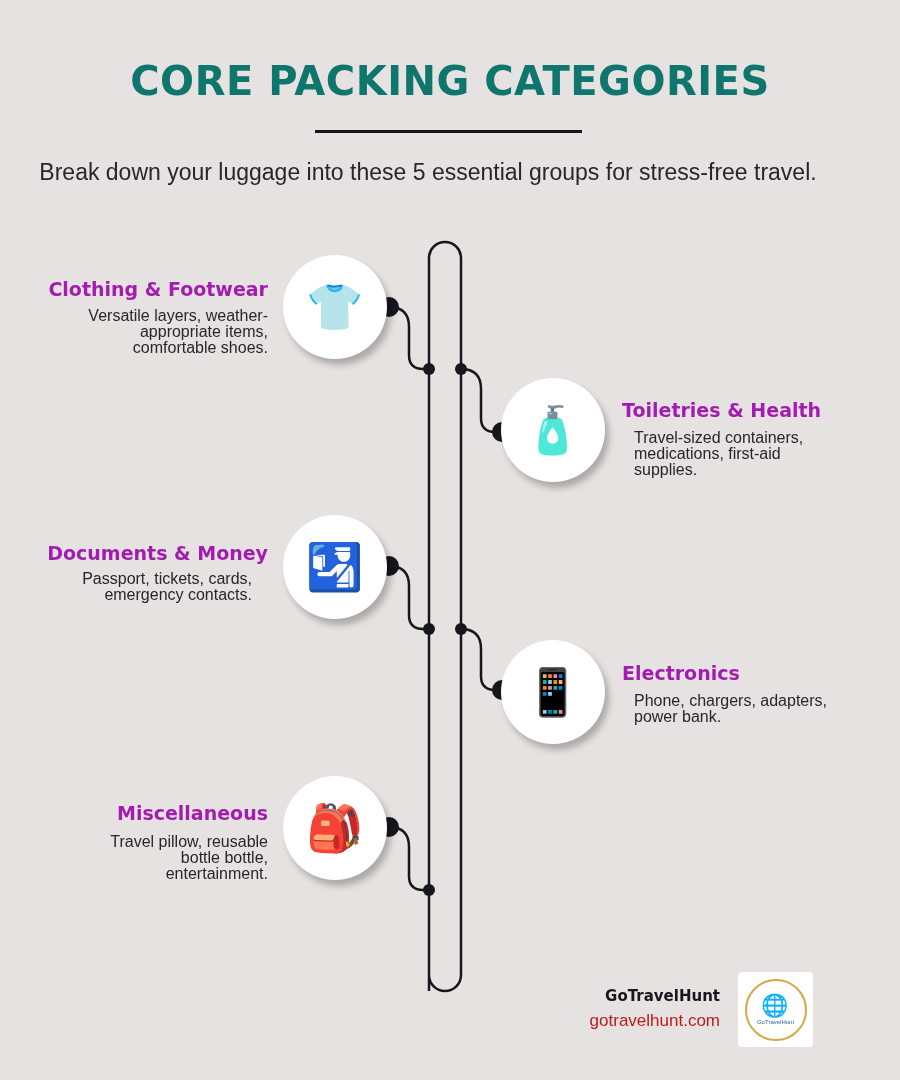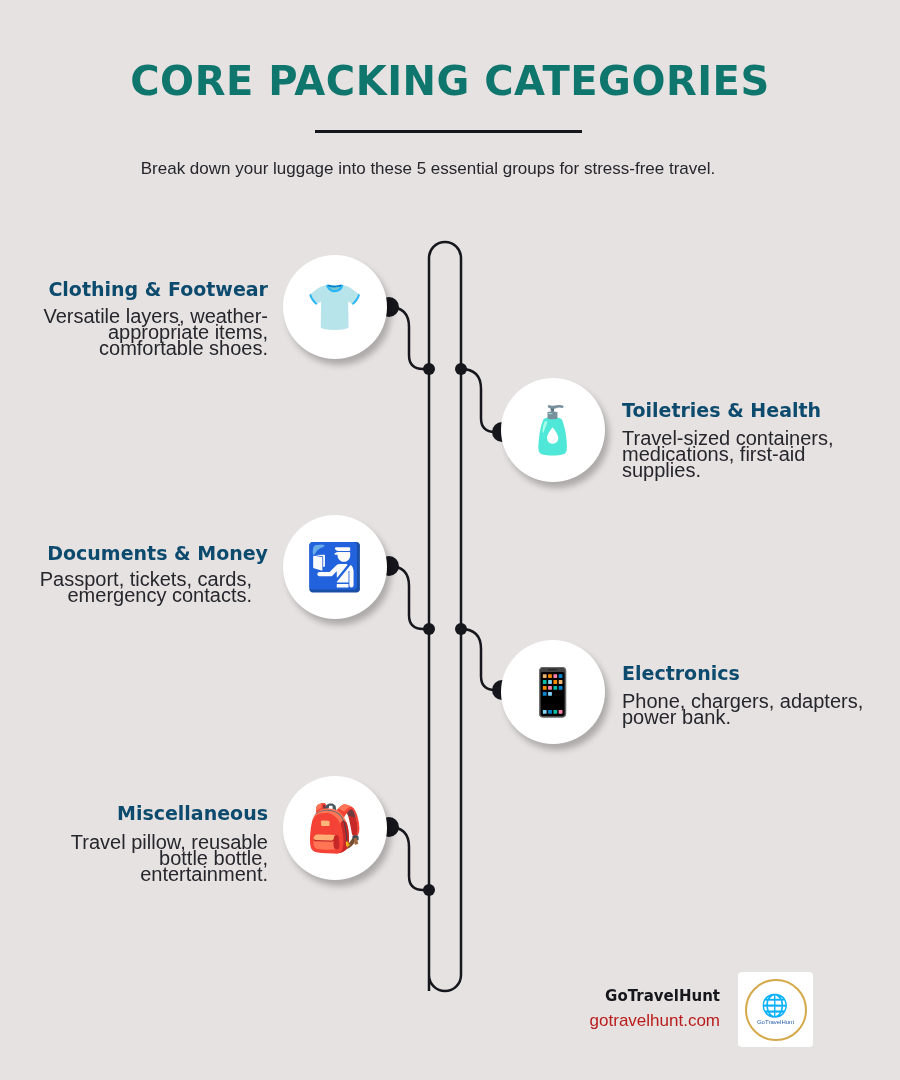--- a/index.html
+++ b/index.html
@@ -13,37 +13,37 @@
   .title {
     position:absolute; left:0; top:58px; width:900px; text-align:center;
     font-family:"DejaVu Sans", sans-serif; font-weight:bold;
     font-size:40px; letter-spacing:0.5px; color:#0f766e; margin:0;
   }
   .divider {
     position:absolute; left:315px; top:130px; width:267px; height:3px; background:#16161d;
   }
   .subtitle {
     position:absolute; left:0; top:159px; width:856px; text-align:center;
-    font-family:"Liberation Sans", sans-serif; font-size:17px; color:#26262d;
+    font-family:"Liberation Sans", sans-serif; font-size:23px; color:#26262d;
   }
   svg.track { position:absolute; left:0; top:0; }
   .circle {
     position:absolute; width:104px; height:104px; border-radius:50%;
     background:#ffffff;
     box-shadow: 4px 6px 6px rgba(0,0,0,0.25);
     display:flex; align-items:center; justify-content:center;
   }
   .icon { font-size:46px; line-height:1; }
   .item-title {
     position:absolute; font-family:"DejaVu Sans", sans-serif; font-weight:bold;
-    font-size:19px; color:#0c4a6e; white-space:nowrap;
+    font-size:19px; color:#a21caf; white-space:nowrap;
   }
   .item-desc {
     position:absolute; font-family:"Liberation Sans", sans-serif;
-    font-size:20px; line-height:16px; color:#26262d;
+    font-size:16px; line-height:16px; color:#26262d;margin-left:12px;
   }
   .left .item-title, .left .item-desc { text-align:right; }
   .brand-name {
     position:absolute; right:180px; top:987px; font-family:"DejaVu Sans", sans-serif;
     font-weight:bold; font-size:15px; color:#16161d;
   }
   .brand-url {
     position:absolute; right:180px; top:1011px; font-family:"Liberation Sans", sans-serif;
     font-size:17px; color:#b91c1c;
   }

